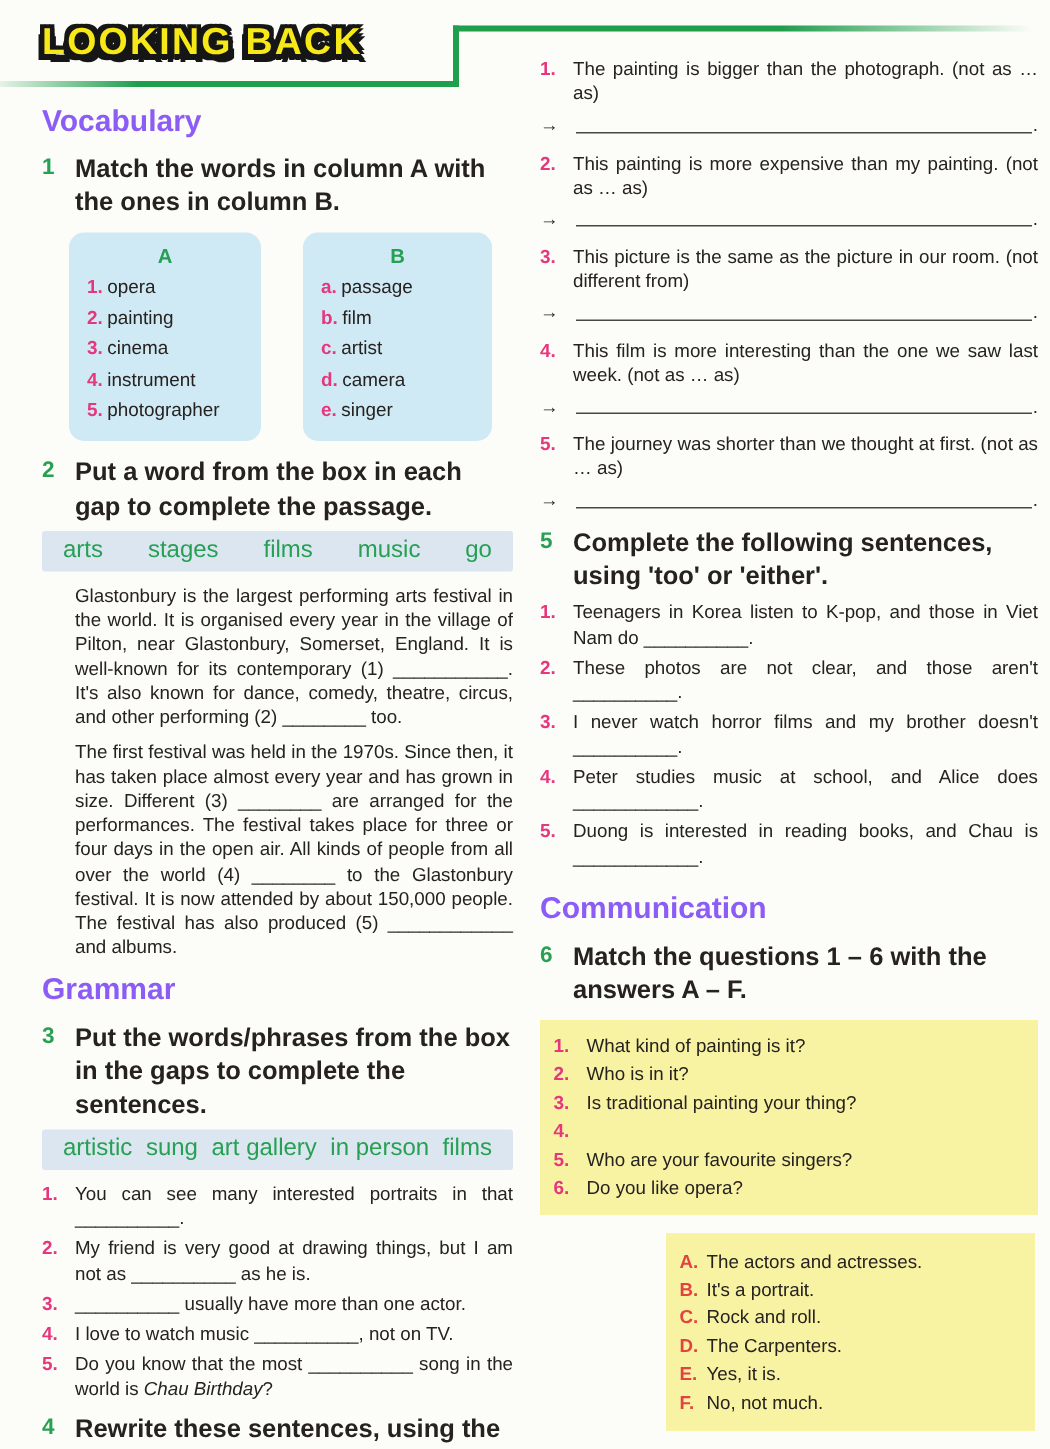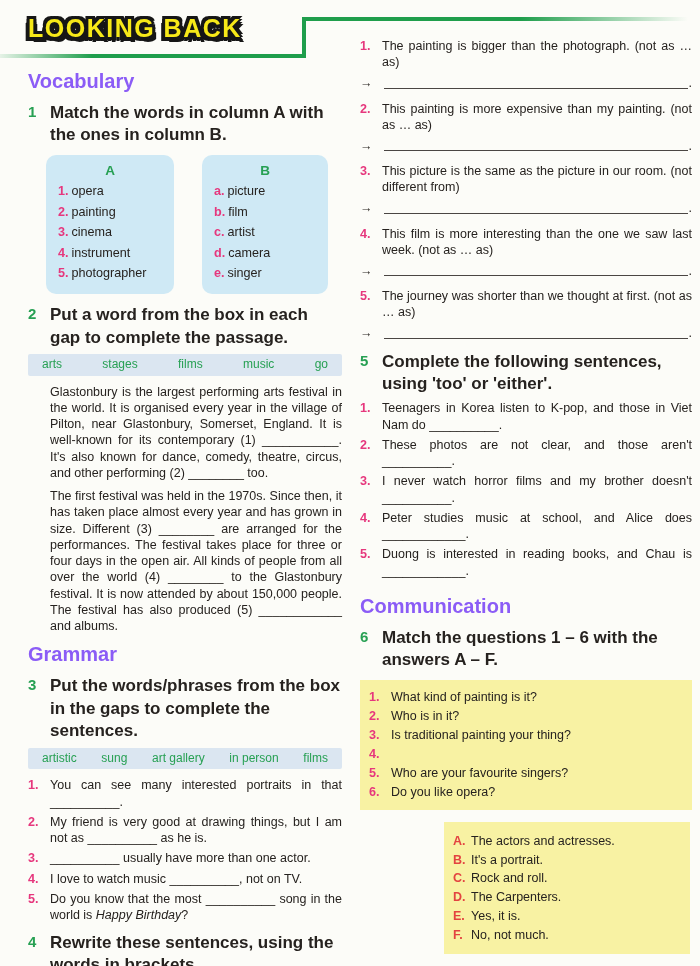--- a/index.html
+++ b/index.html
@@ -30,21 +30,21 @@
   .ex-instr { font-weight:bold; font-size:17px; line-height:1.32; }
 
   .match-row { display:flex; gap:28px; margin:8px 0 10px 18px; }
   .match-box { background:#cfe9f5; border-radius:10px; padding:7px 12px 9px; }
   .match-box.a { width:128px; } .match-box.b { width:126px; }
   .match-head { color:#27a053; font-weight:bold; text-align:center; font-size:13.5px; margin-bottom:4px; }
   .match-item { display:flex; margin:4px 0; font-size:12.6px; }
   .match-num { color:#e6377d; font-weight:bold; margin-right:3px; }
 
   .word-box { background:#dbe6f1; display:flex; justify-content:space-between; align-items:center;
-              padding:3px 14px; margin:5px 0 8px; color:#27a053; font-size:12px; border-radius:2px; }
+              padding:3px 14px; margin:5px 0 8px; color:#27a053; font-size:16px; border-radius:2px; }
   .passage { text-align:justify; margin:5px 0 7px 22px; }
 
   .items .item { display:flex; margin:4px 0; }
   .num { width:22px; flex-shrink:0; color:#e6377d; font-weight:bold; font-size:12.6px; }
   .itext { flex:1; text-align:justify; }
 
   .blank-row { display:flex; align-items:flex-end; margin:3px 0 9px; }
   .arrow { width:22px; flex-shrink:0; }
   .blankline { flex:1; border-bottom:1.4px solid #4a4643; margin:0 1px 3px 2px; height:14px; }
   .period { margin-bottom:0; }
@@ -110,21 +110,21 @@
             </div>
           <div class="match-item">
               <span class="match-num">5.</span>
               <span>photographer</span>
             </div>
         </div>
         <div class="match-box b">
           <div class="match-head">B</div>
           <div class="match-item">
               <span class="match-num">a.</span>
-              <span>picture</span>
+              <span>passage</span>
             </div>
           <div class="match-item">
               <span class="match-num">b.</span>
               <span>film</span>
             </div>
           <div class="match-item">
               <span class="match-num">c.</span>
               <span>artist</span>
             </div>
           <div class="match-item">
@@ -181,21 +181,21 @@
         <div class="item">
             <span class="num">3.</span>
             <span class="itext">__________ usually have more than one actor.</span>
           </div>
         <div class="item">
             <span class="num">4.</span>
             <span class="itext">I love to watch music __________, not on TV.</span>
           </div>
         <div class="item">
             <span class="num">5.</span>
-            <span class="itext"><span>Do you know that the most __________ song in the world is </span><span class="it">Happy Birthday</span><span>?</span></span>
+            <span class="itext"><span>Do you know that the most __________ song in the world is </span><span class="it">Chau Birthday</span><span>?</span></span>
           </div>
       </div>
 
       <div class="ex">
         <span class="ex-num">4</span>
         <span class="ex-instr">Rewrite these sentences, using the words in brackets.</span>
       </div>
 
       <div class="example-label">Example:</div>
       <div class="example-src">Plays are usually longer than films. (not as … as)</div>

